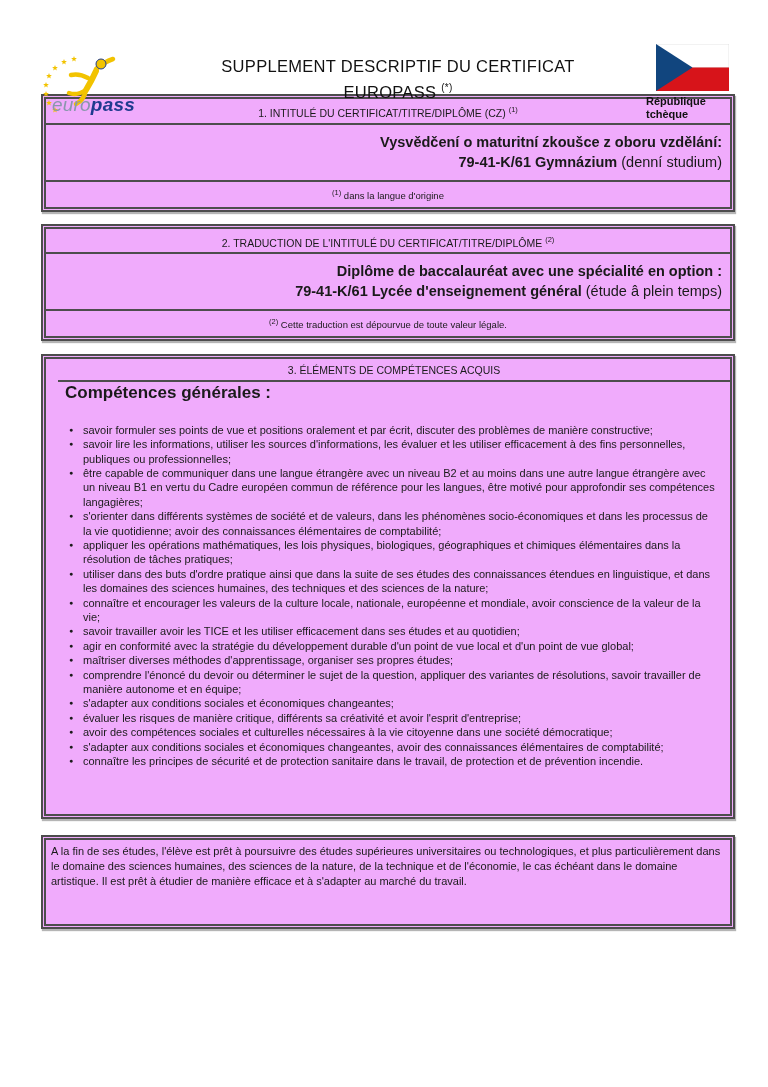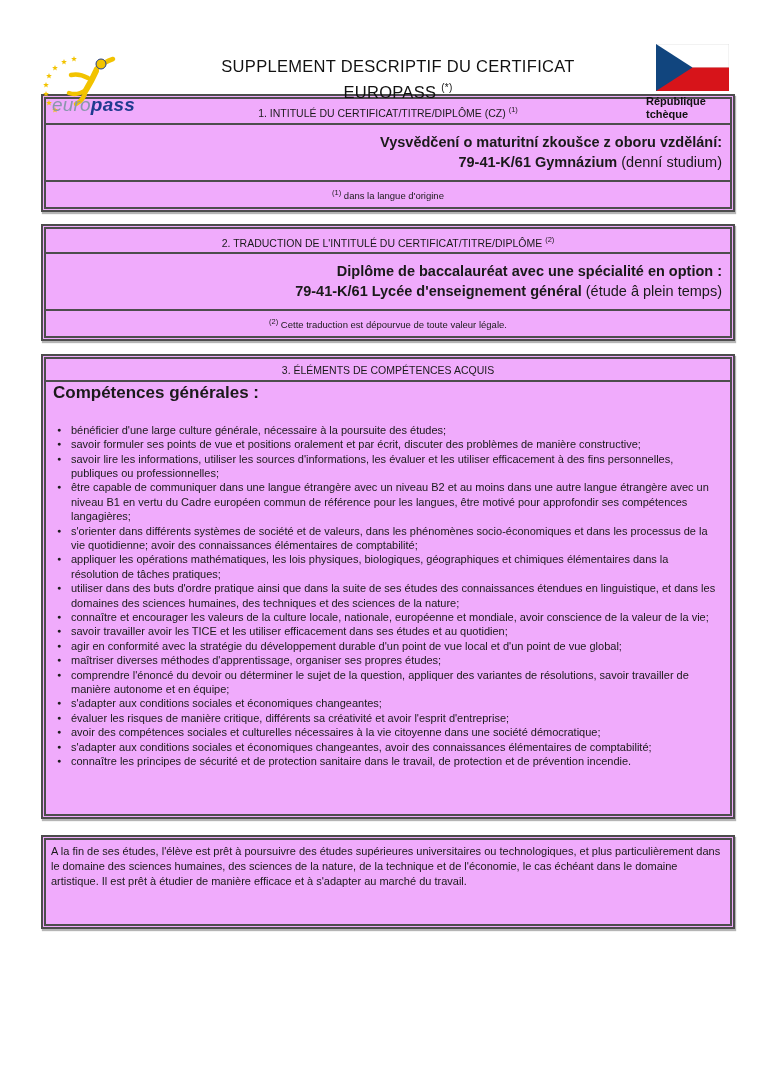--- a/index.html
+++ b/index.html
@@ -90,21 +90,21 @@
   .box-body.center .regular { font-weight: normal; }
   .box-footer {
     text-align: center;
     font-size: 9.5px;
     line-height: 12px;
     padding: 5px 6px;
     border-top: 2px solid #4d4d4d;
   }
   #box1 { margin-top: 0; }
   #box2 { margin-top: 12px; }
-  #box3 { margin-top: 13px; }
+  #box3 { margin-top: 13px; padding-left: 12px; }
   #box4 { margin-top: 16px; }
   
   .competences-body {
     min-height: 432px;
     font-size: 11px;
     line-height: 14.4px;
     padding: 4px 8px 4px 7px;
   }
   .competences-intro {
     font-weight: bold;
@@ -203,21 +203,20 @@
       <div><span>79-41-K/61 Lycée d'enseignement général</span><span class="regular"> (étude â plein temps)</span></div>
     </div>
     <div class="box-footer"><sup>(2)</sup><span> Cette traduction est dépourvue de toute valeur légale.</span></div>
   </div>
 
   <div class="box" id="box3">
     <div class="box-header">3. ÉLÉMENTS DE COMPÉTENCES ACQUIS</div>
     <div class="box-body competences-body">
       <div class="competences-intro">Compétences générales :</div>
       <ul class="competences">
-        <li>bénéficier d'une large culture générale, nécessaire à la poursuite des études;</li>
         <li>savoir formuler ses points de vue et positions oralement et par écrit, discuter des problèmes de manière constructive;</li>
         <li>savoir lire les informations, utiliser les sources d'informations, les évaluer et les utiliser efficacement à des fins personnelles, publiques ou professionnelles;</li>
         <li>être capable de communiquer dans une langue étrangère avec un niveau B2 et au moins dans une autre langue étrangère avec un niveau B1 en vertu du Cadre européen commun de référence pour les langues, être motivé pour approfondir ses compétences langagières;</li>
         <li>s'orienter dans différents systèmes de société et de valeurs, dans les phénomènes socio-économiques et dans les processus de la vie quotidienne; avoir des connaissances élémentaires de comptabilité;</li>
         <li>appliquer les opérations mathématiques, les lois physiques, biologiques, géographiques et chimiques élémentaires dans la résolution de tâches pratiques;</li>
         <li>utiliser dans des buts d'ordre pratique ainsi que dans la suite de ses études des connaissances étendues en linguistique, et dans les domaines des sciences humaines, des techniques et des sciences de la nature;</li>
         <li>connaître et encourager les valeurs de la culture locale, nationale, européenne et mondiale, avoir conscience de la valeur de la vie;</li>
         <li>savoir travailler avoir les TICE et les utiliser efficacement dans ses études et au quotidien;</li>
         <li>agir en conformité avec la stratégie du développement durable d'un point de vue local et d'un point de vue global;</li>
         <li>maîtriser diverses méthodes d'apprentissage, organiser ses propres études;</li>

